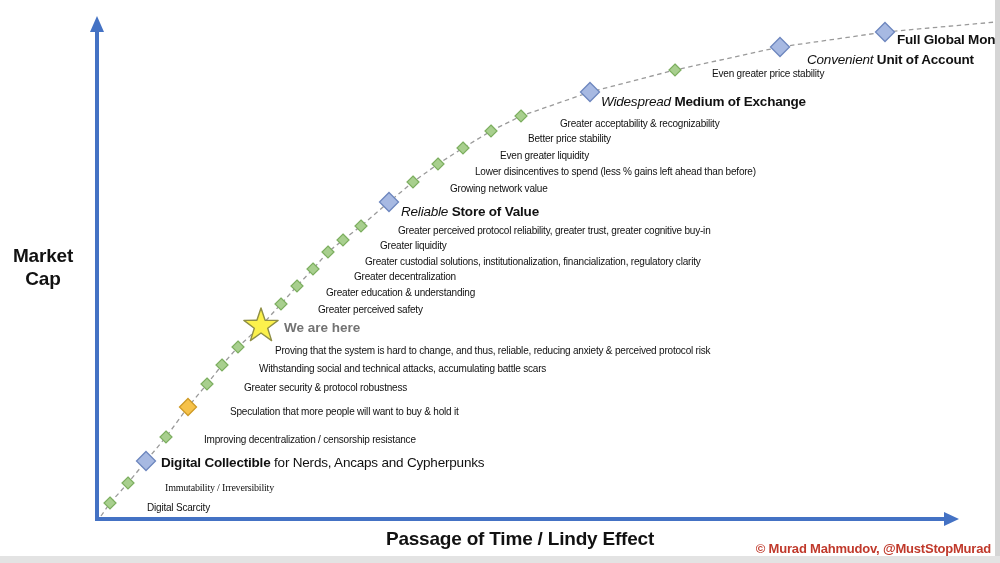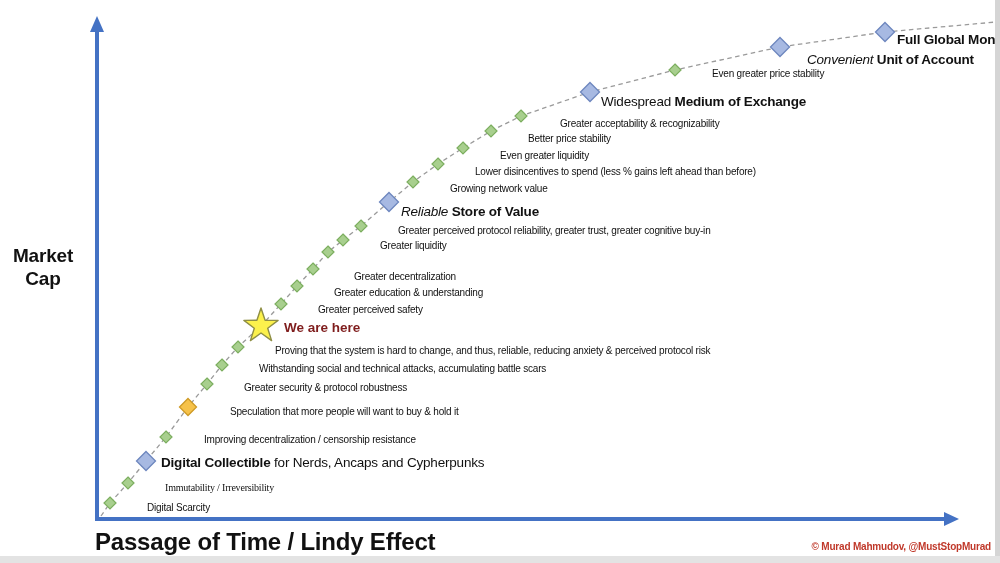--- a/index.html
+++ b/index.html
@@ -11,25 +11,25 @@
   #labels-layer{position:absolute;left:0;top:0;width:1000px;height:563px;}
   .pt-label{position:absolute;white-space:nowrap;color:#111;}
   .pt-label.minor{font-size:10px;line-height:12px;letter-spacing:-0.2px;padding-left:28px;}
   .pt-label.major{font-size:13.5px;line-height:17px;letter-spacing:-0.2px;}
   .pt-label.star{font-size:13.5px;line-height:16px;font-weight:bold;}
   .y-axis-label{
     position:absolute;left:0;top:244px;width:86px;text-align:center;
     font-size:19px;font-weight:bold;line-height:23px;letter-spacing:-0.2px;
   }
   .x-axis-label{
-    position:absolute;left:95px;top:528px;width:850px;text-align:left;
-    font-size:24px;font-weight:bold;letter-spacing:-0.2px;
+    position:absolute;left:95px;top:528px;width:850px;text-align:center;
+    font-size:19px;font-weight:bold;letter-spacing:-0.2px;
   }
   .attribution{
-    position:absolute;right:9px;top:541px;font-size:10px;font-weight:bold;letter-spacing:-0.2px;
+    position:absolute;right:9px;top:541px;font-size:13px;font-weight:bold;letter-spacing:-0.2px;
   }
   .edge-right{position:absolute;right:0;top:0;width:5px;height:563px;background:#d5d5d5;}
   .edge-bottom{position:absolute;left:0;bottom:0;width:1000px;height:7px;background:#e3e3e3;}
 </style>
 </head>
 <body>
 
 <div id="slide">
   <svg id="chart-svg" width="1000" height="563" viewBox="0 0 1000 563">
       <polyline points="101,516 110,503 128,483 146,461 166,437 188,407 207,384 222,365 238,347 261,326 281,304 297,286 313,269 328,252 343,240 361,226 389,202 413,182 438,164 463,148 491,131 521,116 590,92 675,70 780,47 885,32 996,22" fill="none" stroke="#9a9a9a" stroke-width="1.3" stroke-dasharray="4.5 3.5" stroke-linejoin="round"></polyline>
@@ -72,33 +72,34 @@
     <div class="x-axis-label">Passage of Time / Lindy Effect</div>
     <div class="attribution" style="color: rgb(192, 57, 43);">© Murad Mahmudov, @MustStopMurad</div>
   <div class="pt-label minor" style="left: 119px; top: 502px;"><span>Digital Scarcity</span></div>
       <div class="pt-label minor" style="left: 137px; top: 482px; font-family: Liberation Serif, serif;"><span>Immutability / Irreversibility</span></div>
       <div class="pt-label major" style="left: 161px; top: 454px;"><span style="font-weight: bold;">Digital Collectible</span><span> for Nerds, Ancaps and Cypherpunks</span></div>
       <div class="pt-label minor" style="left: 176px; top: 434px;"><span>Improving decentralization / censorship resistance</span></div>
       <div class="pt-label minor" style="left: 202px; top: 406px;"><span>Speculation that more people will want to buy &amp; hold it</span></div>
       <div class="pt-label minor" style="left: 216px; top: 382px;"><span>Greater security &amp; protocol robustness</span></div>
       <div class="pt-label minor" style="left: 231px; top: 363px;"><span>Withstanding social and technical attacks, accumulating battle scars</span></div>
       <div class="pt-label minor" style="left: 247px; top: 345px;"><span>Proving that the system is hard to change, and thus, reliable, reducing anxiety &amp; perceived protocol risk</span></div>
-      <div class="pt-label star" style="left: 284px; top: 320px; color: #7f1d1d;"><span>We are here</span></div>
+      <div class="pt-label star" style="left: 284px; top: 320px; color: #737373;"><span>We are here</span></div>
       <div class="pt-label minor" style="left: 290px; top: 304px;"><span>Greater perceived safety</span></div>
-      <div class="pt-label minor" style="left: 306px; top: 287px;"><span>Greater education &amp; understanding</span></div>
+      <div class="pt-label minor" style="left: 298px; top: 287px;"><span>Greater education &amp; understanding</span></div>
       <div class="pt-label minor" style="left: 326px; top: 271px;"><span>Greater decentralization</span></div>
+      <div class="pt-label minor" style="left: 337px; top: 256px;"><span>Greater custodial solutions, institutionalization, financialization, regulatory clarity</span></div>
       <div class="pt-label minor" style="left: 352px; top: 240px;"><span>Greater liquidity</span></div>
       <div class="pt-label minor" style="left: 370px; top: 225px;"><span>Greater perceived protocol reliability, greater trust, greater cognitive buy-in</span></div>
       <div class="pt-label major" style="left: 401px; top: 203px;"><span style="font-style: italic;">Reliable </span><span style="font-weight: bold;">Store of Value</span></div>
       <div class="pt-label minor" style="left: 422px; top: 183px;"><span>Growing network value</span></div>
       <div class="pt-label minor" style="left: 447px; top: 166px;"><span>Lower disincentives to spend (less % gains left ahead than before)</span></div>
       <div class="pt-label minor" style="left: 472px; top: 150px;"><span>Even greater liquidity</span></div>
       <div class="pt-label minor" style="left: 500px; top: 133px;"><span>Better price stability</span></div>
       <div class="pt-label minor" style="left: 532px; top: 118px;"><span>Greater acceptability &amp; recognizability</span></div>
-      <div class="pt-label major" style="left: 601px; top: 93px;"><span style="">Widespread </span><span style="font-weight: bold;">Medium of Exchange</span></div>
+      <div class="pt-label major" style="left: 601px; top: 93px;"><span style="font-style: italic;">Widespread </span><span style="font-weight: bold;">Medium of Exchange</span></div>
       <div class="pt-label minor" style="left: 684px; top: 68px;"><span>Even greater price stability</span></div>
       <div class="pt-label major" style="left: 791px; top: 51px; margin-left: 16px;"><span style="font-style: italic;">Convenient </span><span style="font-weight: bold;">Unit of Account</span></div>
       <div class="pt-label major" style="left: 897px; top: 31px;"><span style="font-weight: bold;">Full Global Money</span></div>
     </div>
 
   <div class="edge-right"></div>
   <div class="edge-bottom"></div>
 </div>
 
 </body></html>

